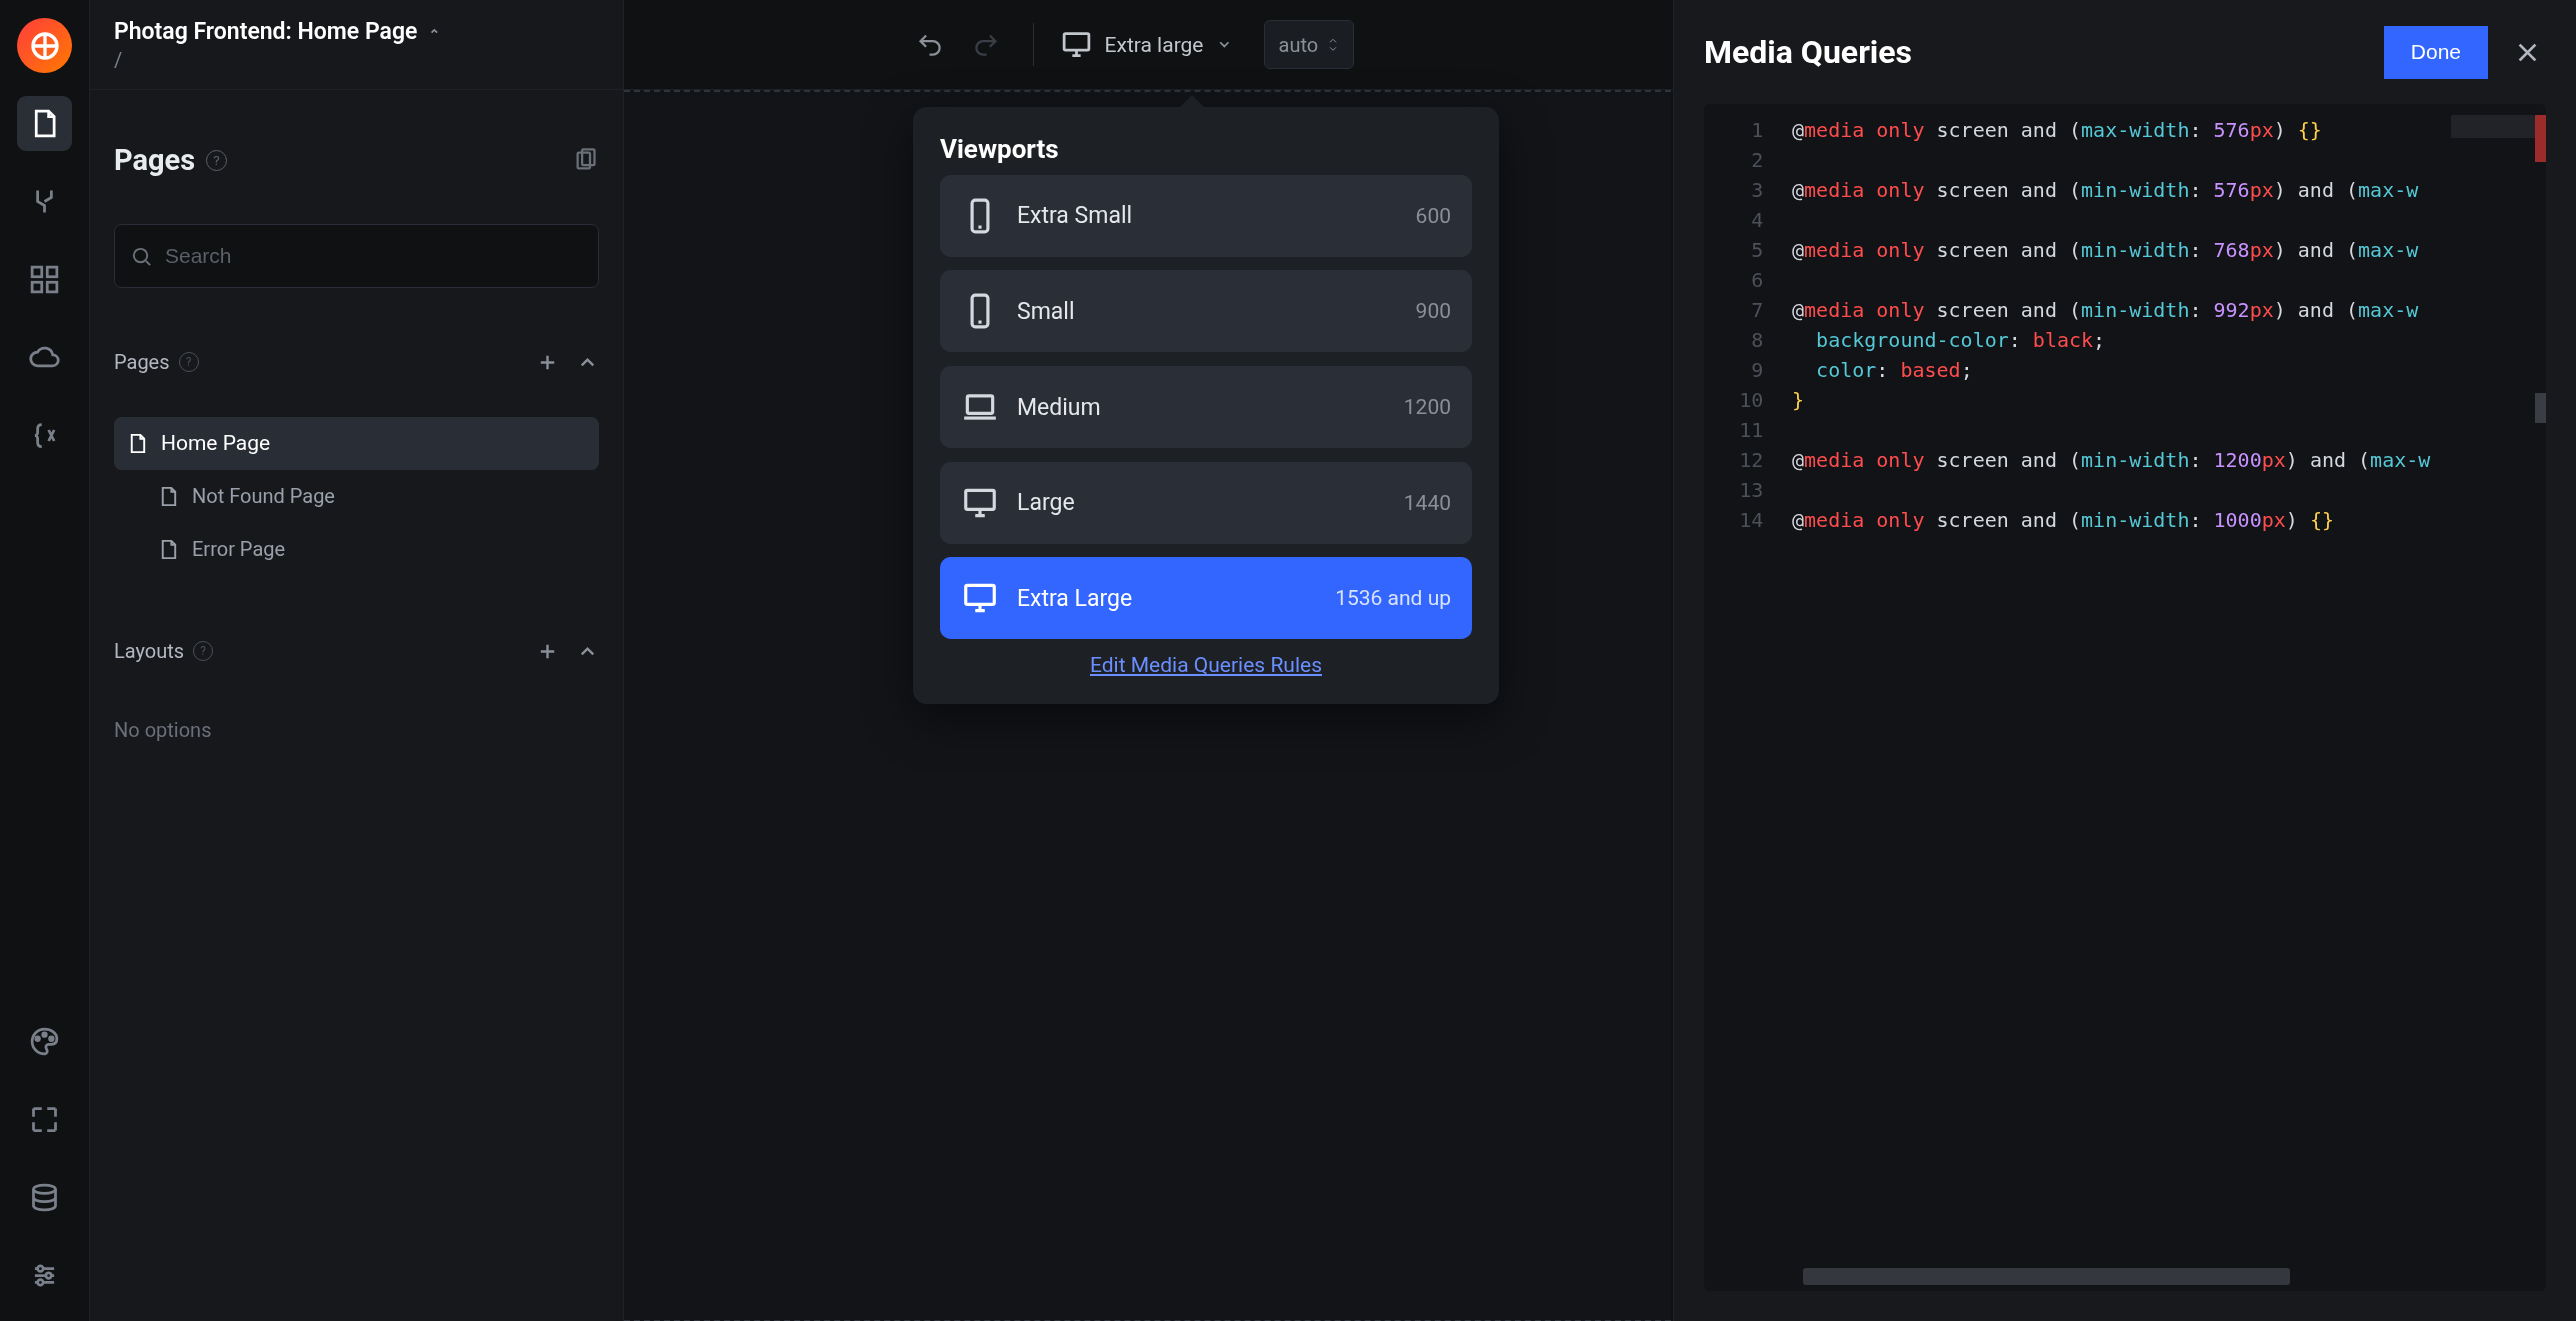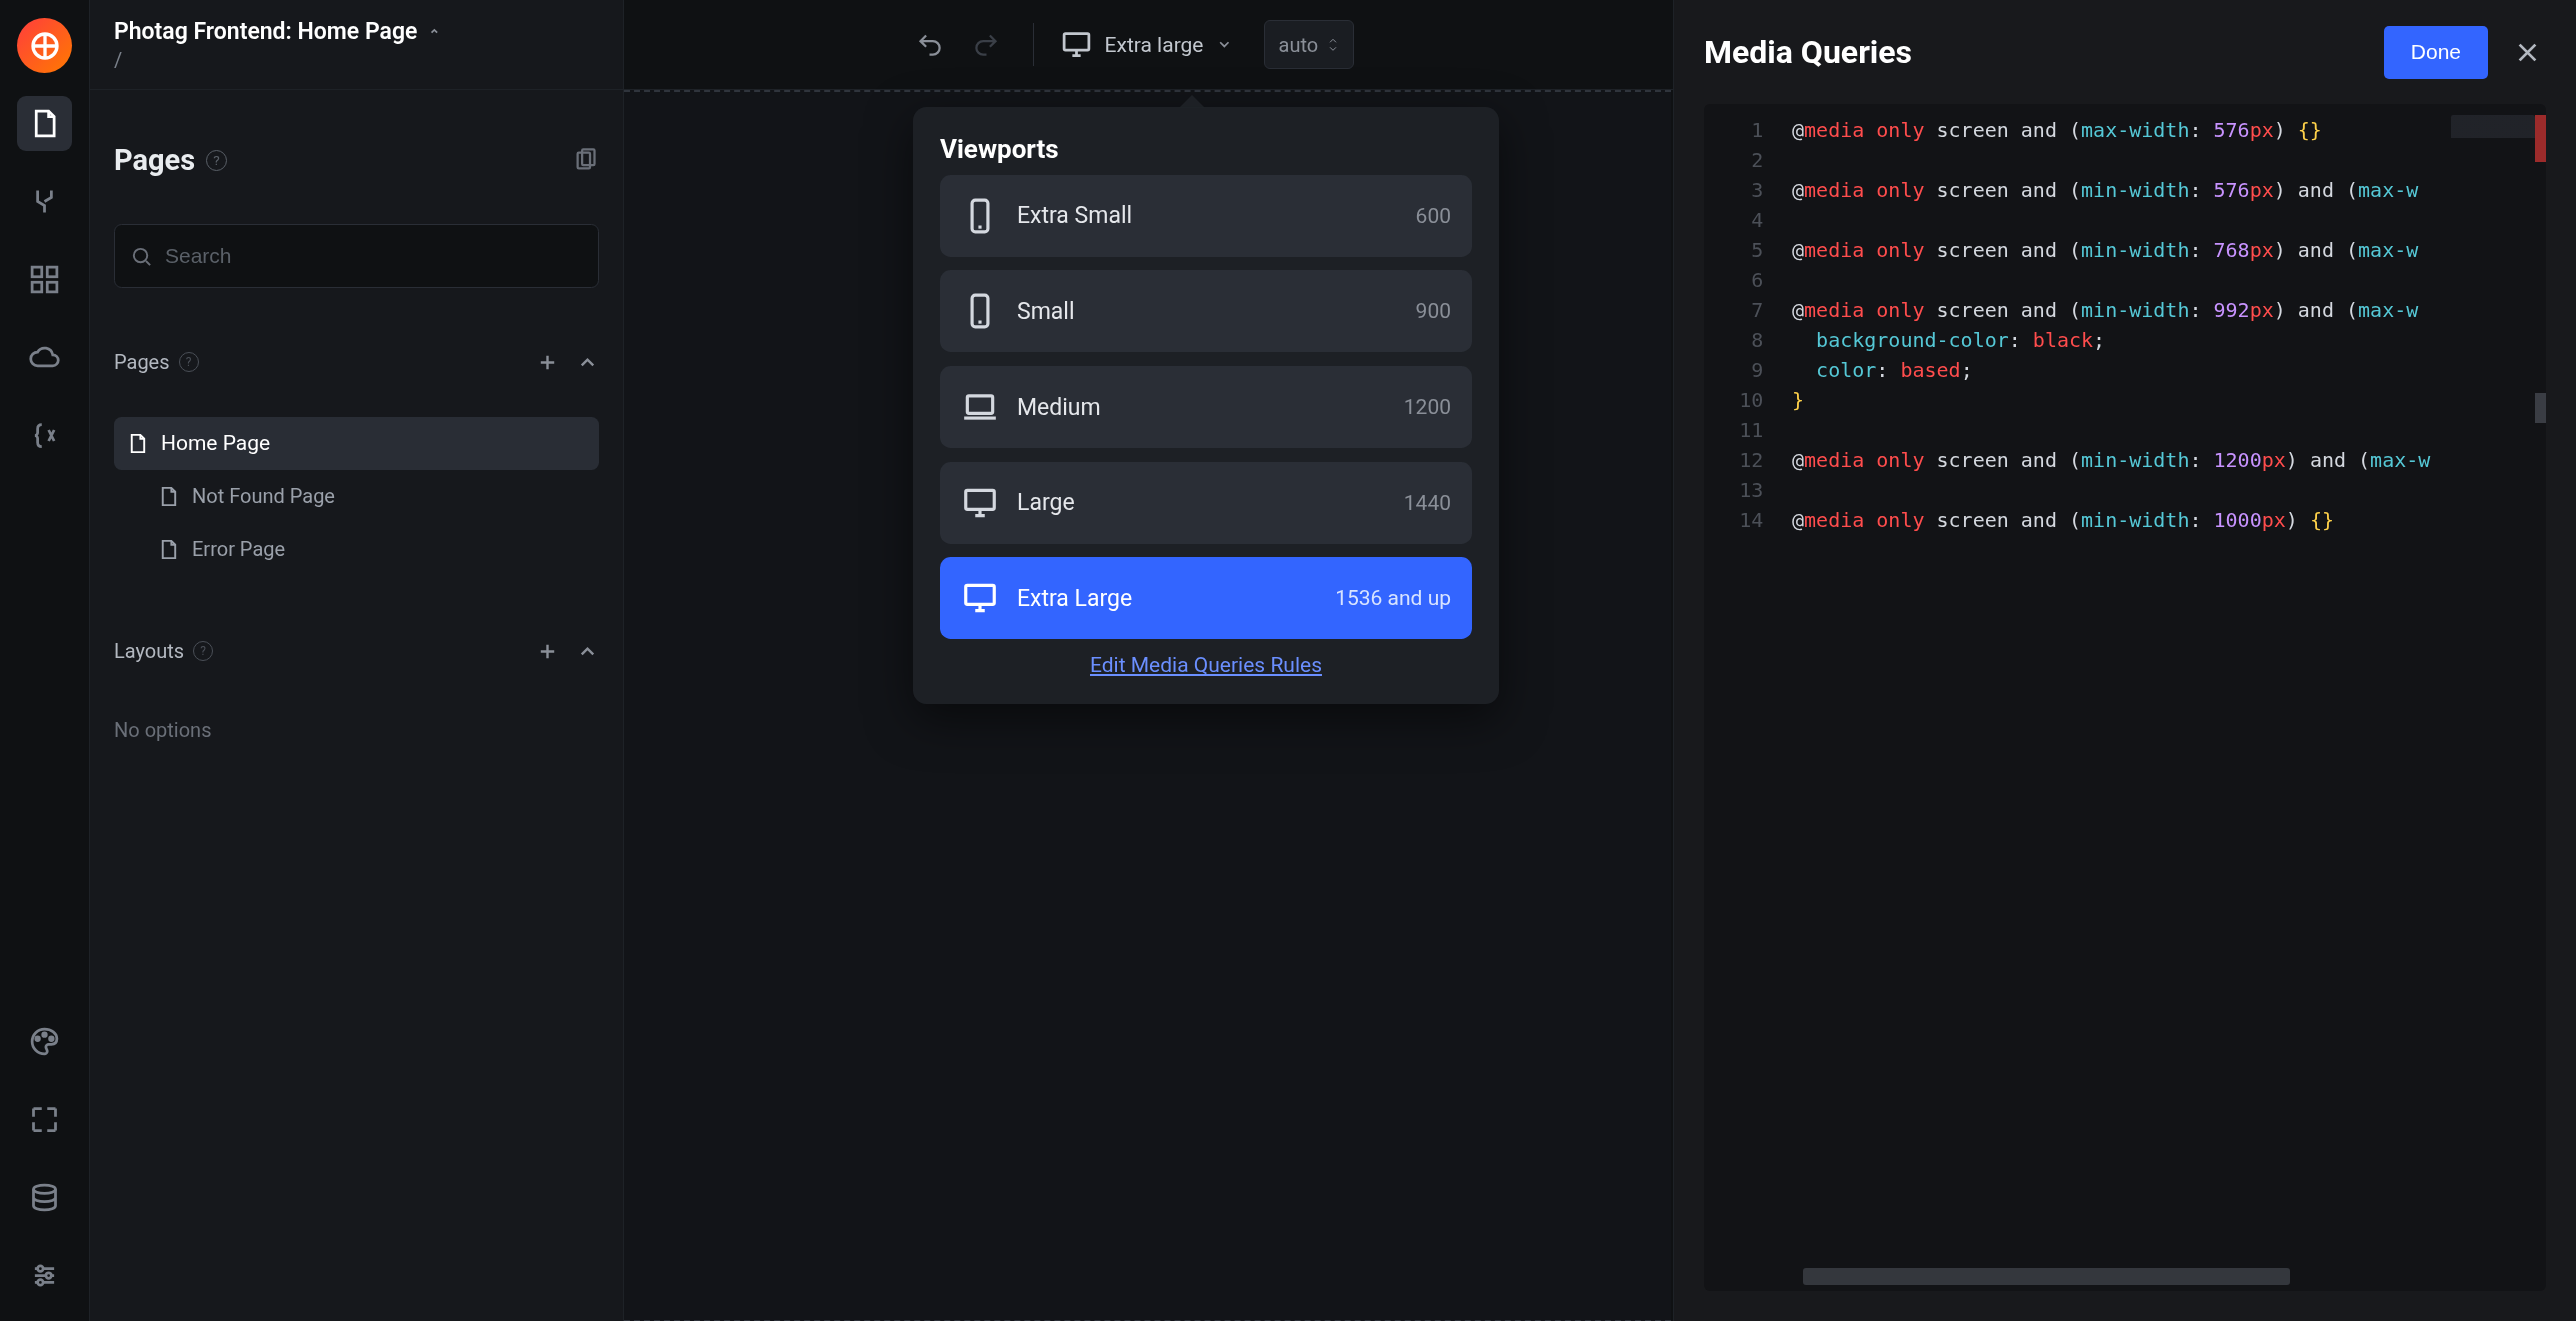--- a/index.html
+++ b/index.html
@@ -79,21 +79,21 @@
   .vp-name { font-size: 23px; color: #e5e7eb; }
   .vp-item.selected .vp-name { color: #ffffff; }
   .vp-val { margin-left: auto; font-size: 21px; color: #8a8f98; }
   .vp-item.selected .vp-val { color: #d8e3ff; }
   .pop-link { display: block; text-align: center; font-size: 21px; color: #6b8fff; text-decoration: underline; margin-top: 7.6px; cursor: pointer; }
 
   
   .right-panel { position: absolute; right: 0; top: 0; width: 903px; height: 1321px; background: #18191c; border-left: 0.8px solid #1e2227; display: flex; flex-direction: column; }
   .rp-header { height: 104px; display: flex; align-items: center; padding: 0 30px; }
   .rp-title { font-size: 32px; font-weight: 700; color: #ffffff; }
-  .done-btn { margin-left: auto; height: 53px; padding: 0 27px; background: #3365ff; border: none; border-radius: 5px; color: #ffffff; font-size: 21px; font-weight: 500; cursor: pointer; }
+  .done-btn { margin-left: auto; height: 53px; padding: 0 27px; background: #3365ff; border: none; border-radius: 0; color: #ffffff; font-size: 21px; font-weight: 500; cursor: pointer; }
   .close-btn { margin-left: 21px; width: 37px; height: 37px; display: flex; align-items: center; justify-content: center; cursor: pointer; }
   .close-btn svg { width: 27px; height: 27px; stroke: #b3b8c0; fill: none; stroke-width: 2.5; }
 
   .editor-wrap { flex: 1; margin: 0 30px 30px 30px; background: #121316; border-radius: 6px; position: relative; overflow: hidden; font-family: "Menlo", "Consolas", monospace; font-size: 20px; line-height: 30px; }
   .gutter { position: absolute; left: 0; top: 0; width: 73px; padding: 10.7px 13.7px 0 0; text-align: right; color: #4c5058; }
   .code { position: absolute; left: 73px; top: 0; right: 0; padding: 10.7px 0 0 15px; white-space: pre; color: #d4d8df; overflow: hidden; }
   .tk-at { color: #d4d8df; }
   .tk-kw { color: #ff4d4d; }
   .tk-fn { color: #d4d8df; }
   .tk-and { color: #d4d8df; }

